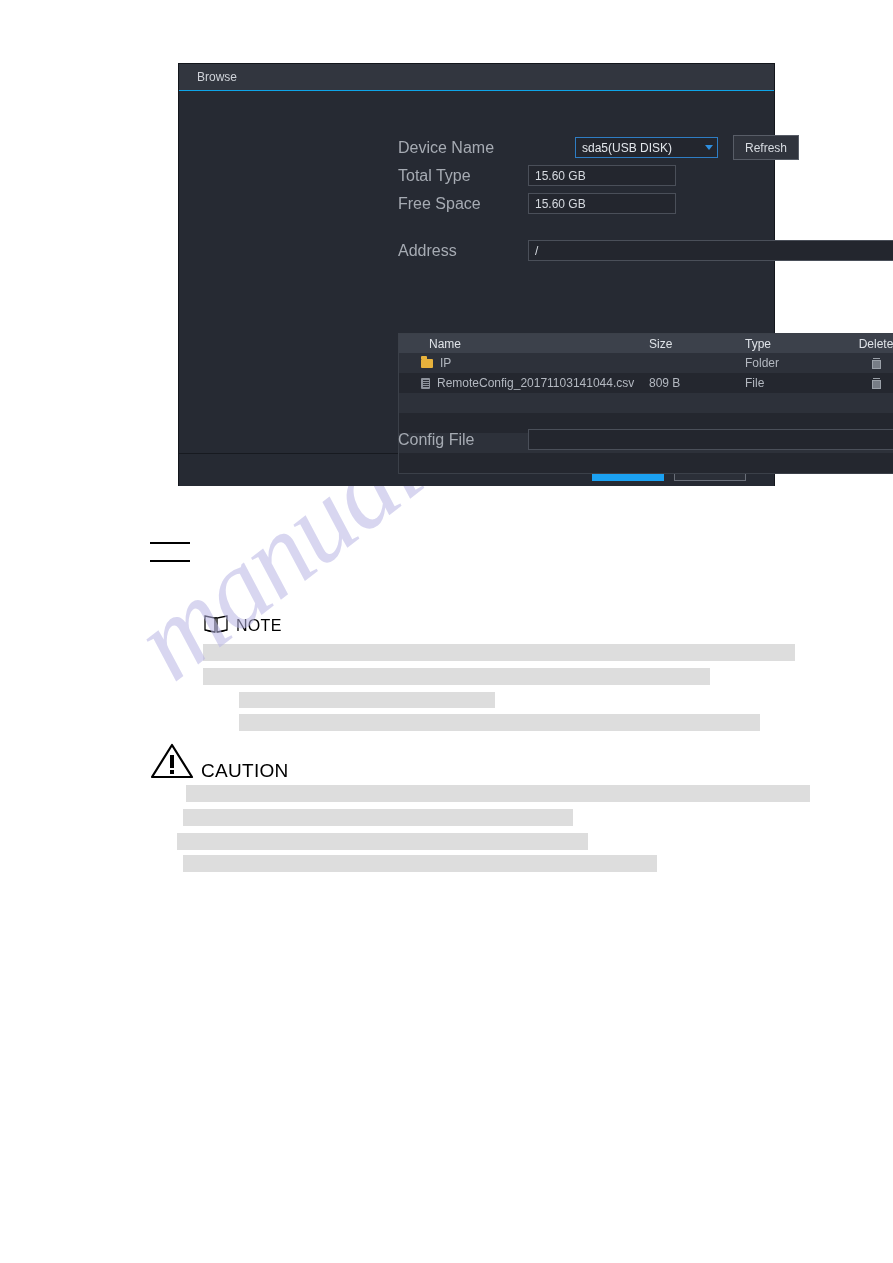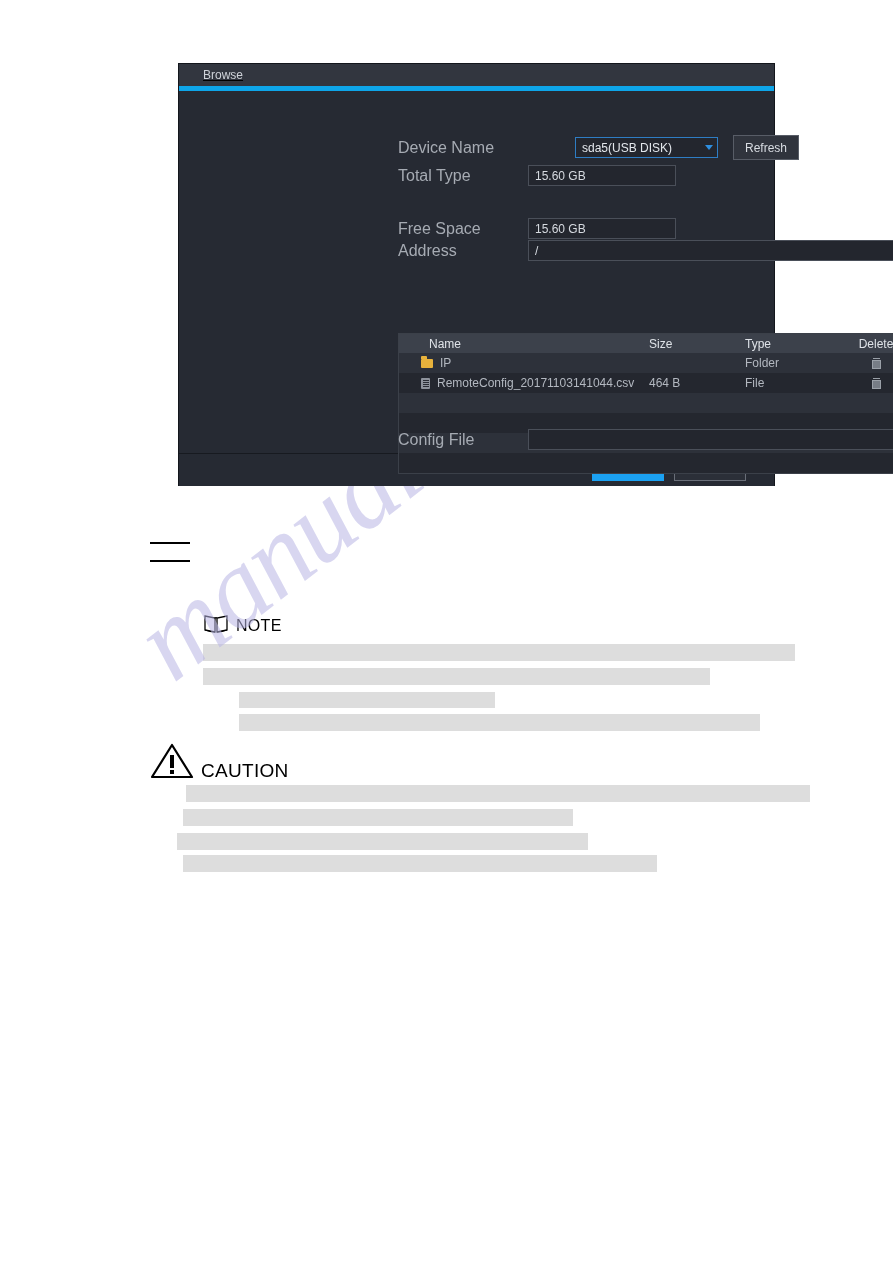--- a/index.html
+++ b/index.html
@@ -49,26 +49,25 @@
     width: 597px;
     height: 423px;
     background: #262a33;
     border: 1px solid #13161c;
     box-sizing: border-box;
     z-index: 10;
   }
   .dialog-title {
     height: 27px;
     background: #32363f;
-    border-bottom: 5px solid #0ea5e9;
-    display: flex;
-    align-items: center;
-    padding-left: 24px;
-    box-sizing: border-box;
-    text-decoration: underline;
+    border-bottom: 1px solid #0ea5e9;
+    display: flex;
+    align-items: center;
+    padding-left: 18px;
+    box-sizing: border-box;
   }
   .dialog-title span {
     font-size: 12px;
     color: #cfd3d9;
   }
   .dialog-body {
     position: relative;
     height: 362px;
     background: #262a33;
     box-sizing: border-box;
@@ -295,21 +294,21 @@
         <span class="caret"></span>
       </div>
       <div class="btn" style="margin-left:15px;">Refresh</div>
     </div>
 
     <div class="form-row" style="left:219px; top:74px;">
       <div class="field-label">Total Type</div>
       <div class="input-box readonly" style="width:148px;">15.60 GB</div>
     </div>
 
-    <div class="form-row" style="left:219px; top:102px;margin-top:25px;">
+    <div class="form-row" style="left:219px; top:102px;">
       <div class="field-label">Free Space</div>
       <div class="input-box readonly" style="width:148px;">15.60 GB</div>
     </div>
 
     <div class="form-row" style="left:219px; top:149px;">
       <div class="field-label">Address</div>
       <div class="input-box" style="width:403px;">/</div>
     </div>
 
     <div class="file-table">
@@ -330,21 +329,21 @@
         <div class="c-del">
           <span class="trash-icon"></span>
         </div>
       </div>
 
       <div class="ft-row even">
         <div class="c-name">
           <span class="file-icon"></span>
           <span>RemoteConfig_20171103141044.csv</span>
         </div>
-        <div class="c-size">464 B</div>
+        <div class="c-size">809 B</div>
         <div class="c-type">File</div>
         <div class="c-del">
           <span class="trash-icon"></span>
         </div>
       </div>
 
       <div class="ft-row odd">
           <div class="c-name"></div>
         </div>
       <div class="ft-row even">

